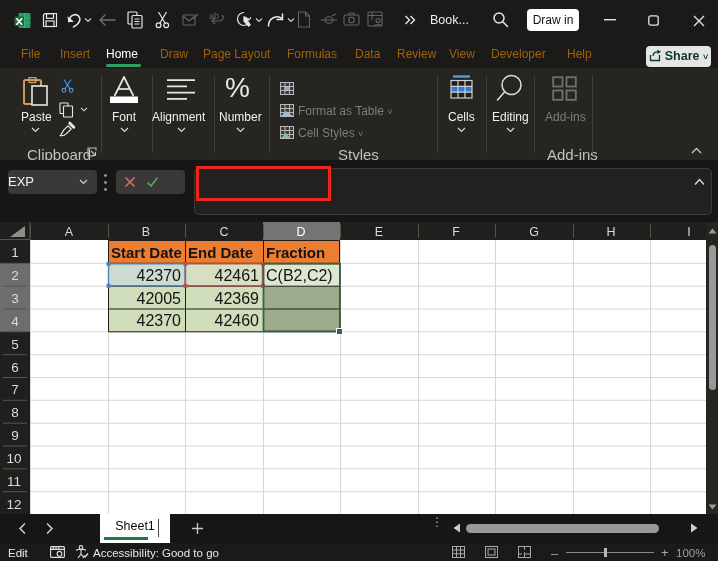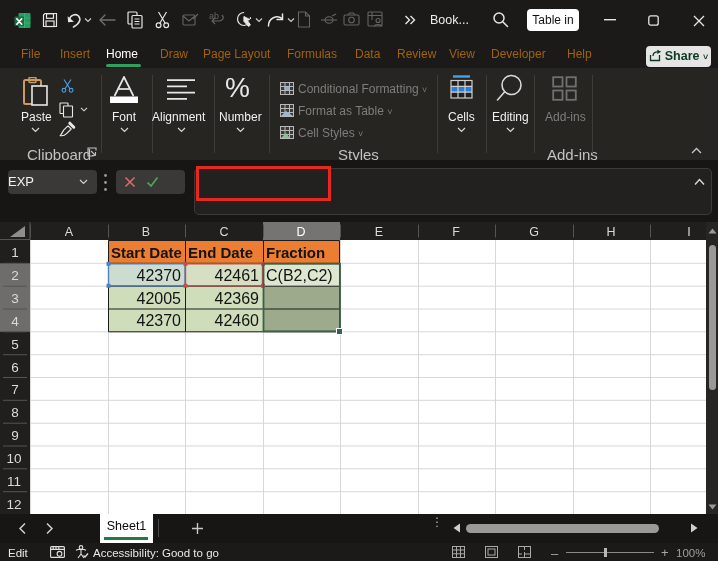--- a/index.html
+++ b/index.html
@@ -35,21 +35,21 @@
 #fbar { position:absolute; left:194px; top:8px; width:518px; height:47px; background:#222120; border:1px solid #3c3b39; border-radius:5px; }
 #redbox { position:absolute; left:196px; top:6px; width:135px; height:35px; border:3px solid #e8281e; background:transparent; z-index:5; }
 #ftext { position:absolute; left:204px; top:14px; font-size:13.5px; letter-spacing:-0.3px; color:#f2f2f2; white-space:nowrap; }
 
 
 #grid { left:0; top:222px; width:718px; height:292px; background:#fff; }
 #vsb { position:absolute; left:706px; top:0; width:12px; height:292px; background:#262522; }
 
 
 #tabbar { left:0; top:514px; width:718px; height:29px; background:#171615; }
-#sheettab { position:absolute; left:100px; top:0px; width:53px; height:29px; background:#ffffff; color:#0a0a0a; font-size:12.5px; text-align:center; line-height:25px; }
+#sheettab { position:absolute; left:100px; top:0px; width:70px; height:29px; background:#ffffff; color:#0a0a0a; font-size:12.5px; text-align:center; line-height:25px; }
 #sheetul { position:absolute; left:104px; top:23px; width:44px; height:3px; background:#1f7a47; }
 
 
 #statusbar { left:0; top:543px; width:718px; height:18px; background:#1b1a18; color:#e8e8e8; font-size:11.5px; }
 </style>
 </head>
 <body>
 <div class="abs" id="titlebar">
 
  <svg class="tico" style="left:14px;top:12px" width="17" height="17" viewBox="0 0 17 17">
@@ -141,21 +141,21 @@
 
  <svg class="tico" style="left:404px;top:15px" width="12" height="10" viewBox="0 0 12 10" fill="none" stroke="#e6e6e6" stroke-width="1.4">
    <path d="M1.5 1 L5.5 5 L1.5 9 M6.5 1 L10.5 5 L6.5 9"></path>
  </svg>
  <div id="bookttl">Book...</div>
 
  <svg class="tico" style="left:492px;top:11px" width="17" height="17" viewBox="0 0 17 17" fill="none" stroke="#e6e6e6" stroke-width="1.5">
    <circle cx="7" cy="7" r="5"></circle>
       <path d="M11 11 L15.5 15.5" stroke-linecap="round"></path>
  </svg>
- <div id="signin">Table in</div>
+ <div id="signin">Draw in</div>
 
  <svg class="tico" style="left:604px;top:19px" width="12" height="2" viewBox="0 0 12 2">
       <rect width="12" height="1.4" fill="#e6e6e6"></rect>
     </svg>
  <svg class="tico" style="left:648px;top:15px" width="11" height="11" viewBox="0 0 11 11" fill="none" stroke="#e6e6e6" stroke-width="1.3">
       <rect x="0.8" y="0.8" width="9.4" height="9.4" rx="2"></rect>
     </svg>
  <svg class="tico" style="left:693px;top:15px" width="12" height="12" viewBox="0 0 12 12" fill="none" stroke="#e6e6e6" stroke-width="1.3">
       <path d="M1 1 L11 11 M11 1 L1 11"></path>
     </svg>
@@ -241,21 +241,20 @@
  <svg class="abs" style="left:236px;top:59px" width="9" height="6" viewBox="0 0 9 6" fill="none" stroke="#d8d8d8" stroke-width="1.2">
       <path d="M1 1 L4.5 4.5 L8 1"></path>
     </svg>
  <div class="rsep" style="left:269px"></div>
 
  <svg class="abs" style="left:280px;top:14px" width="14" height="13" viewBox="0 0 14 13" fill="none" stroke="#b8b8b8" stroke-width="1">
    <rect x="0.5" y="0.5" width="13" height="12" fill="#3a3a38"></rect>
       <path d="M0.5 4.5 H13.5 M0.5 8.5 H13.5 M5 0.5 V12.5 M9.5 0.5 V12.5"></path>
    <rect x="5" y="4.5" width="4.5" height="4" fill="#7ab0e0"></rect>
  </svg>
- <div class="dimtxt" style="left:298px;top:14px">Conditional Formatting <span style="font-size:9px">˅</span></div>
  <svg class="abs" style="left:280px;top:36px" width="14" height="13" viewBox="0 0 14 13" fill="none" stroke="#b8b8b8" stroke-width="1">
    <rect x="0.5" y="0.5" width="13" height="12" fill="#3a3a38"></rect>
       <path d="M0.5 4.5 H13.5 M0.5 8.5 H13.5 M5 0.5 V12.5 M9.5 0.5 V12.5"></path>
    <path d="M1 12 L6 7 L13 12 Z" fill="#9ab8d8" stroke="none"></path>
  </svg>
  <div class="dimtxt" style="left:298px;top:36px">Format as Table <span style="font-size:9px">˅</span></div>
  <svg class="abs" style="left:280px;top:58px" width="14" height="13" viewBox="0 0 14 13" fill="none" stroke="#b8b8b8" stroke-width="1">
    <rect x="0.5" y="0.5" width="13" height="12" fill="#3a3a38"></rect>
       <path d="M0.5 4.5 H13.5 M0.5 8.5 H13.5 M5 0.5 V12.5 M9.5 0.5 V12.5"></path>
    <path d="M1 12 L6 7 L10 12 Z" fill="#88c090" stroke="none"></path>

